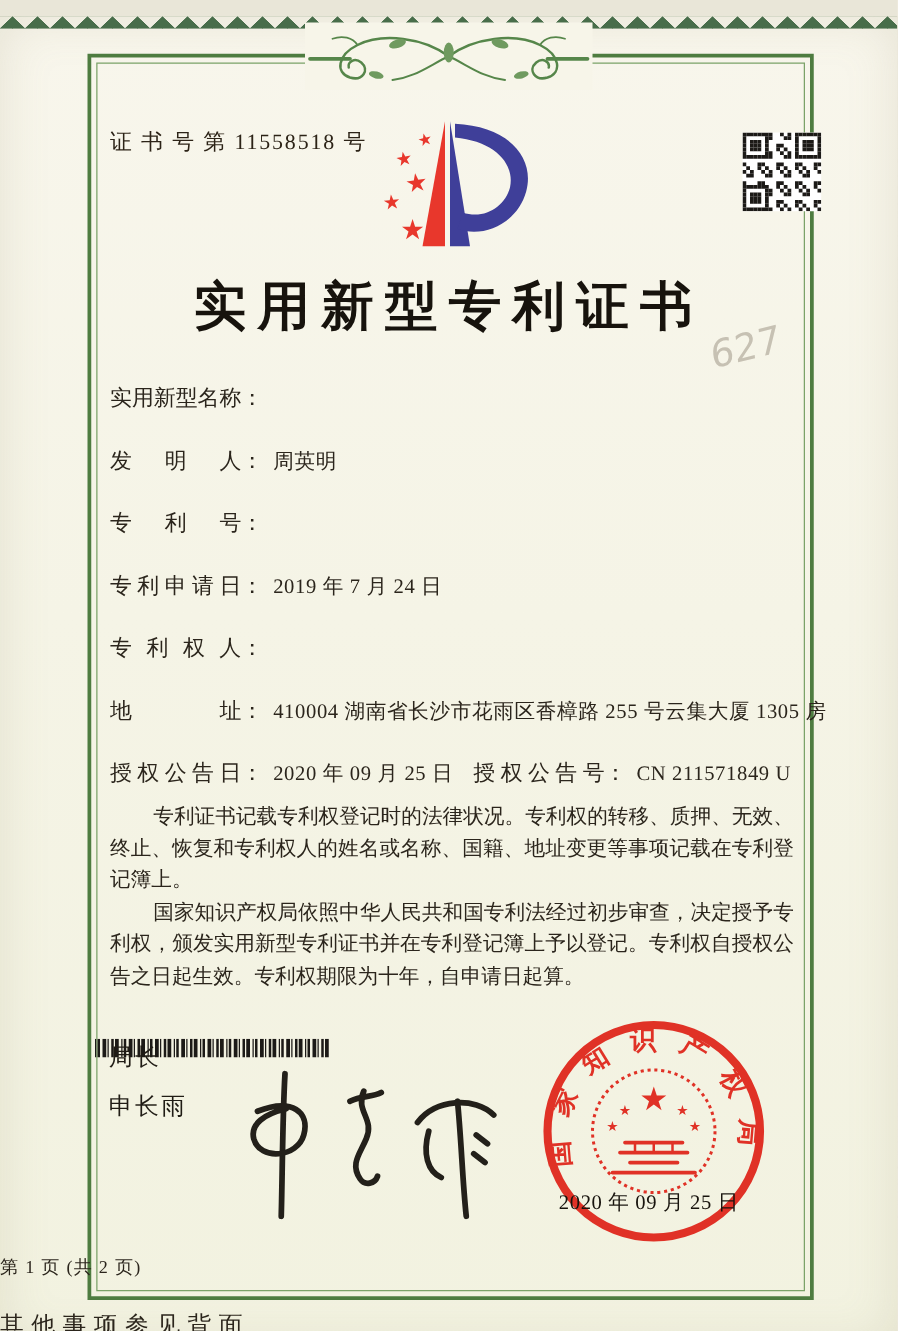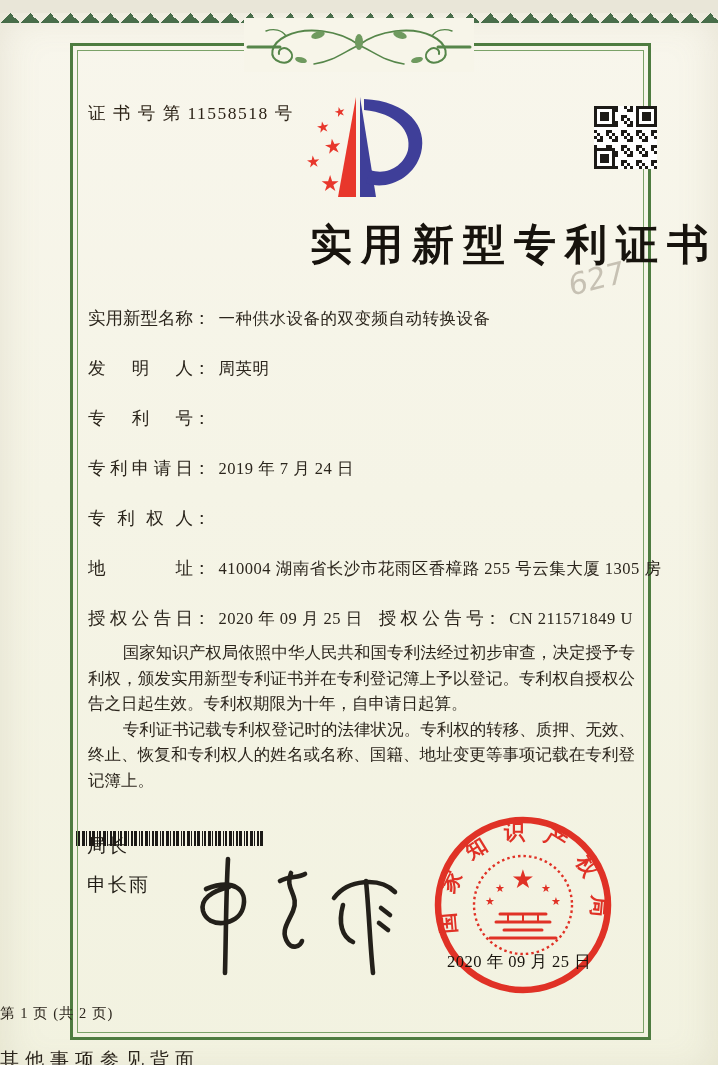--- a/index.html
+++ b/index.html
@@ -19,21 +19,21 @@
     opacity:.9;}
   .frame{position:absolute;left:70px;top:30px;width:575px;height:991px;
     border:3px solid #4e7c40;}
   .frame::after{content:"";position:absolute;left:4px;top:4px;right:4px;bottom:4px;
     border:1px solid #7ba268;}
   .ornament-wrap{position:absolute;left:244px;top:5px;width:230px;height:54px;
     background:#f7f5e9;display:flex;align-items:center;justify-content:center;}
   .cert-no{position:absolute;left:88px;top:88px;font-size:17.5px;letter-spacing:1.5px;color:#2c2317;}
   .logo{position:absolute;left:292px;top:80px;}
   .qr{position:absolute;left:594px;top:93px;width:63px;height:63px;background:#fff;}
-  .title{position:absolute;left:0;top:204px;width:100%;text-align:right;
+  .title{position:absolute;left:0;top:204px;width:100%;text-align:center;
     font-size:42px;font-weight:bold;letter-spacing:9px;color:#17130d;}
   .pencil{position:absolute;left:568px;top:248px;font-family:"DejaVu Sans",sans-serif;
     font-size:30px;color:#b7b0a2;transform:rotate(-14deg) skewX(-8deg);opacity:.75;}
   .fields{position:absolute;left:88px;top:293px;width:548px;}
   .frow{display:flex;align-items:baseline;height:27px;margin-bottom:23px;font-size:17.5px;color:#2b251c;}
   .flabel{display:inline-flex;justify-content:space-between;width:105px;flex:none;}
   .fcolon{flex:none;margin-right:8px;}
   .fvalue{font-size:16.5px;letter-spacing:.5px;white-space:nowrap;}
   .grant2{margin-left:16px;display:flex;align-items:baseline;}
   .paras{position:absolute;left:88px;top:627px;width:547px;font-size:16.5px;
@@ -296,21 +296,20 @@
     <div class="frow">
       <span class="flabel">
           <span>实</span>
           <span>用</span>
           <span>新</span>
           <span>型</span>
           <span>名</span>
           <span>称</span>
         </span>
         <span class="fcolon">：</span>
-        <span class="fvalue">一种供水设备的双变频自动转换设备</span>
     </div>
     <div class="frow">
       <span class="flabel">
           <span>发</span>
           <span>明</span>
           <span>人</span>
         </span>
         <span class="fcolon">：</span>
         <span class="fvalue">周英明</span>
     </div>
@@ -368,22 +367,22 @@
             <span>告</span>
             <span>号</span>
           </span>
           <span class="fcolon">：</span>
           <span class="fvalue">CN 211571849 U</span>
       </span>
     </div>
   </div>
 
   <div class="paras">
+    <p>专利证书记载专利权登记时的法律状况。专利权的转移、质押、无效、终止、恢复和专利权人的姓名或名称、国籍、地址变更等事项记载在专利登记簿上。</p>
     <p>国家知识产权局依照中华人民共和国专利法经过初步审查，决定授予专利权，颁发实用新型专利证书并在专利登记簿上予以登记。专利权自授权公告之日起生效。专利权期限为十年，自申请日起算。</p>
-    <p>专利证书记载专利权登记时的法律状况。专利权的转移、质押、无效、终止、恢复和专利权人的姓名或名称、国籍、地址变更等事项记载在专利登记簿上。</p>
   </div>
 
   <svg class="barcode" width="190" height="15">
       <rect x="0" y="0" width="1" height="15" fill="#1c1a17"></rect>
       <rect x="2" y="0" width="2" height="15" fill="#1c1a17"></rect>
       <rect x="6" y="0" width="3" height="15" fill="#1c1a17"></rect>
       <rect x="10" y="0" width="1" height="15" fill="#1c1a17"></rect>
       <rect x="13" y="0" width="2" height="15" fill="#1c1a17"></rect>
       <rect x="16" y="0" width="3" height="15" fill="#1c1a17"></rect>
       <rect x="21" y="0" width="1" height="15" fill="#1c1a17"></rect>

